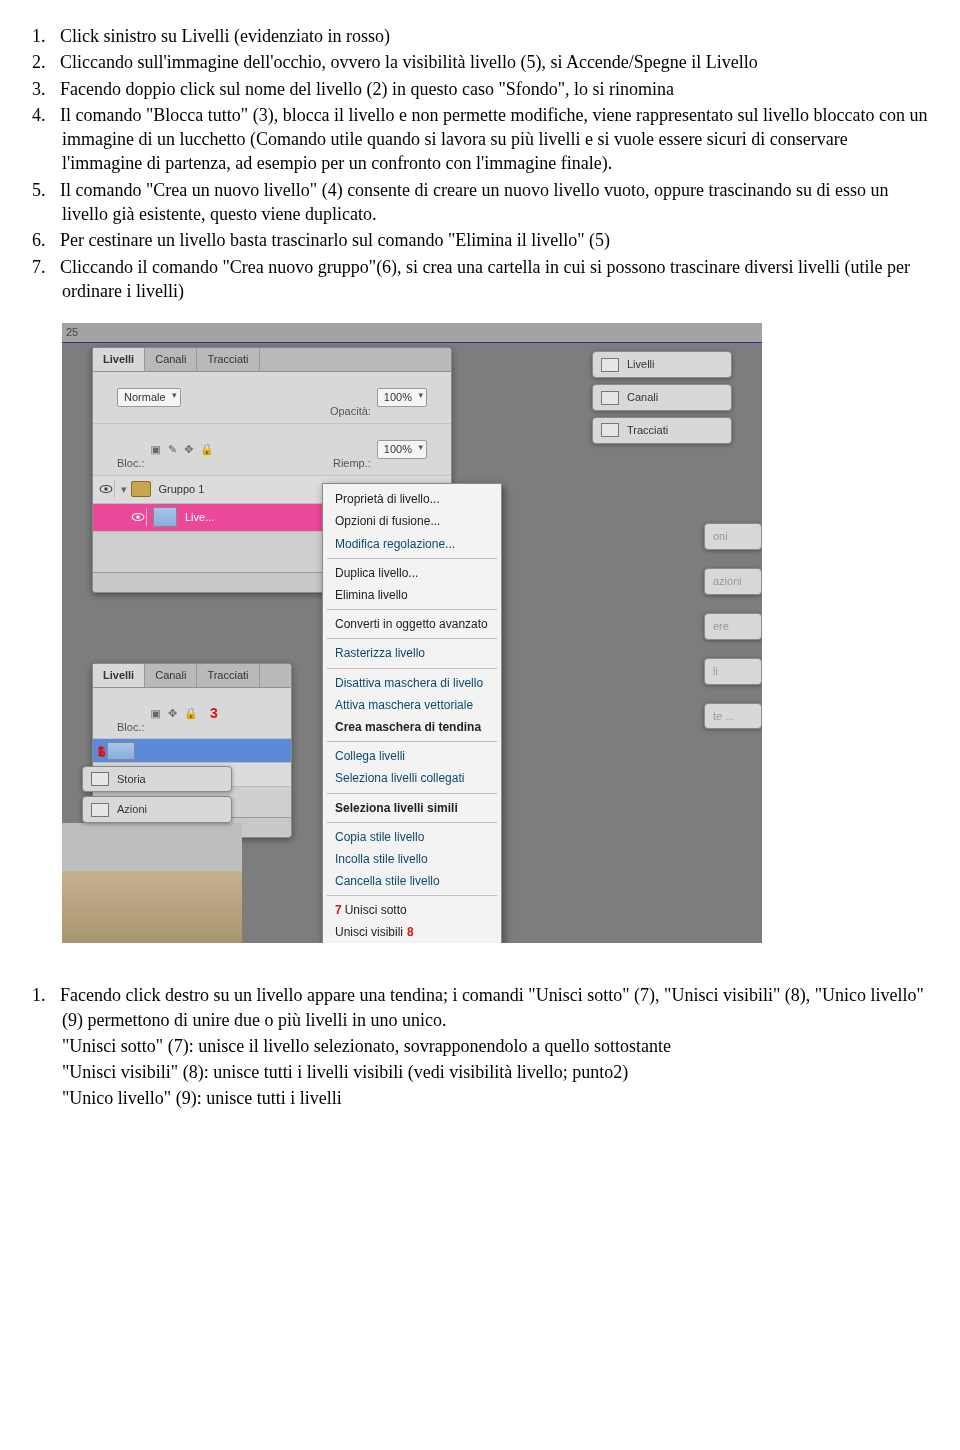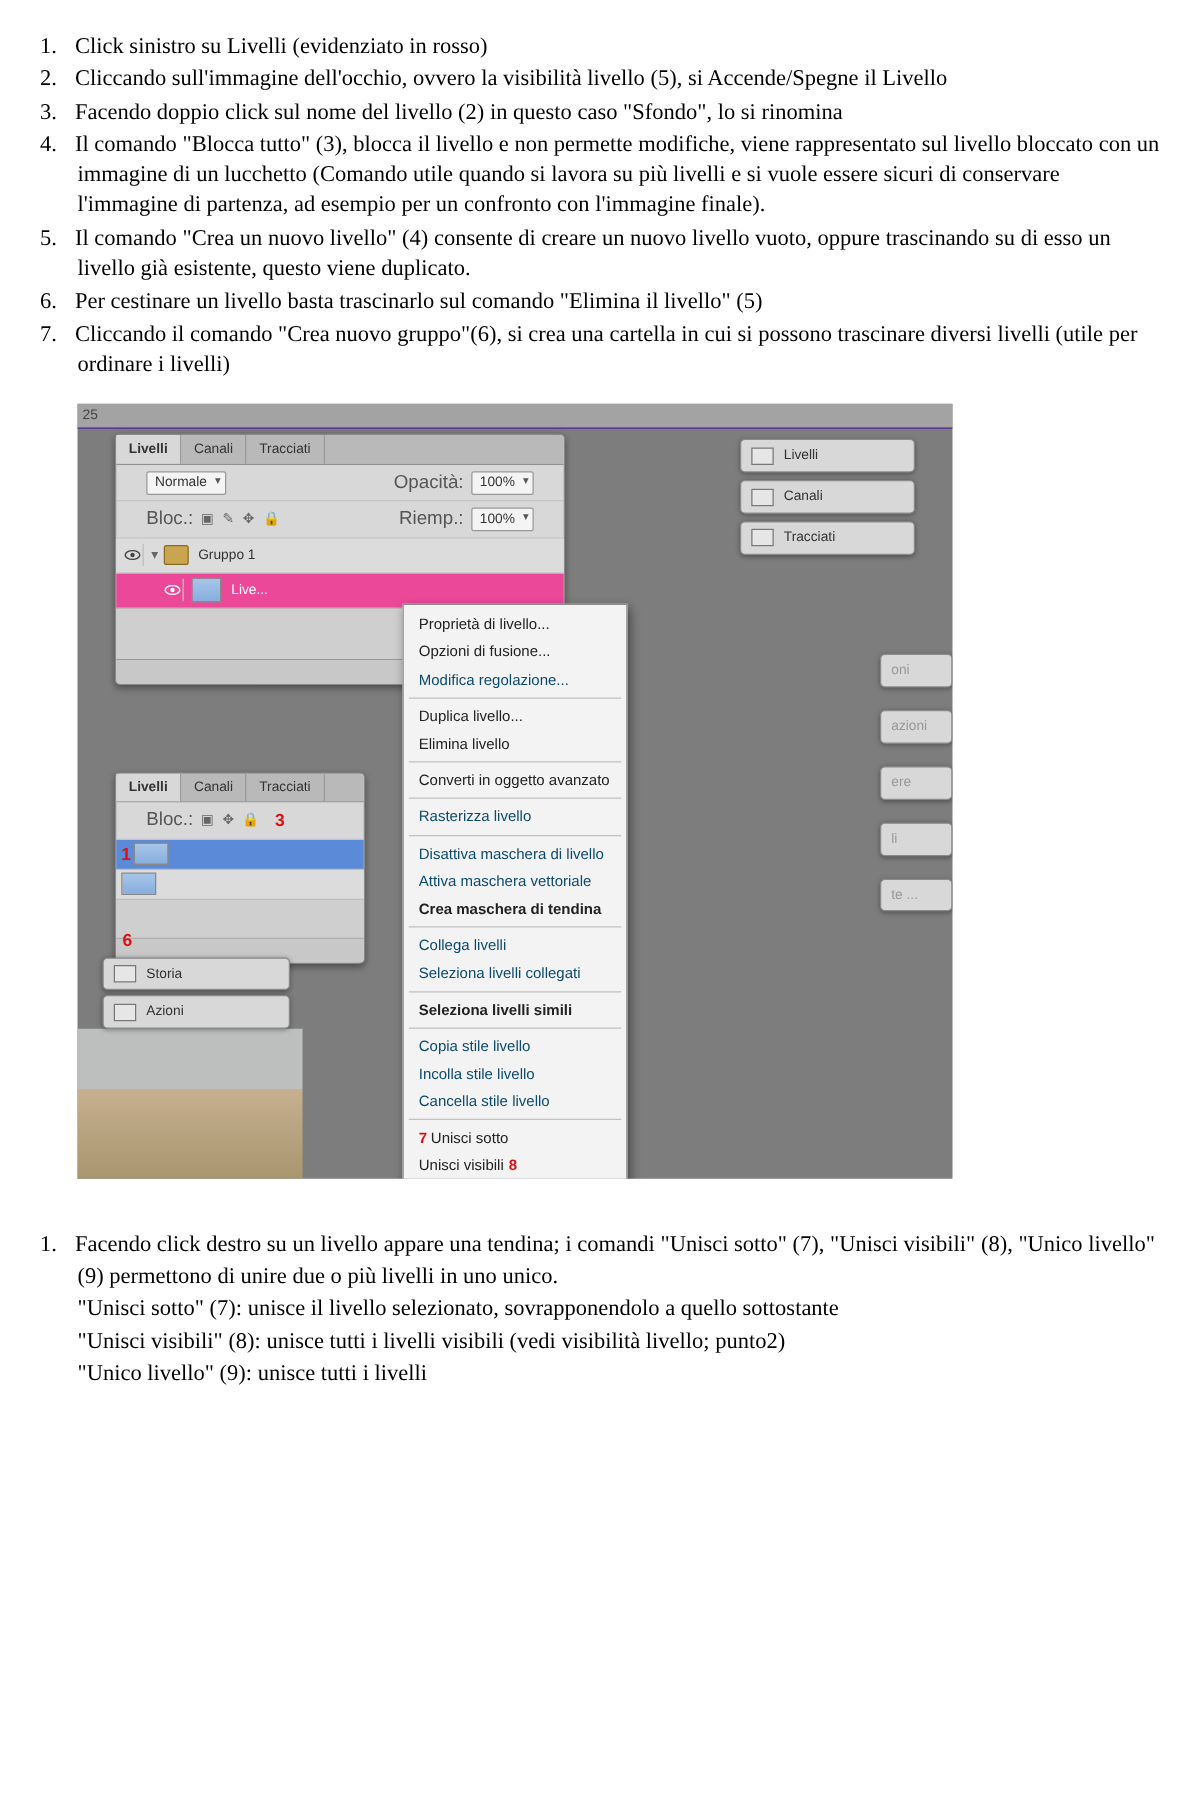--- a/index.html
+++ b/index.html
@@ -202,21 +202,21 @@
     bottom: 120px; left: 20px;
     width: 150px;
     display: flex; flex-direction: column; gap: 4px;
   }
   .beach {
     position: absolute;
     left: 0; bottom: 0;
     width: 180px; height: 120px;
     background: linear-gradient(#bdbfbf 0%, #bdbfbf 40%, #c6b090 40%, #a9966f 100%);
   }
-  .lbl { color: #555; font-size: 15px; }
+  .lbl { color: #555; font-size: 11px; margin-top: 28px; }
   .flex-sp { flex: 1; }
   .continuation {
     padding-left: 30px;
     margin-top: 2px;
   }
 </style>
 </head>
 <body>
 
 <ol class="main-list">

